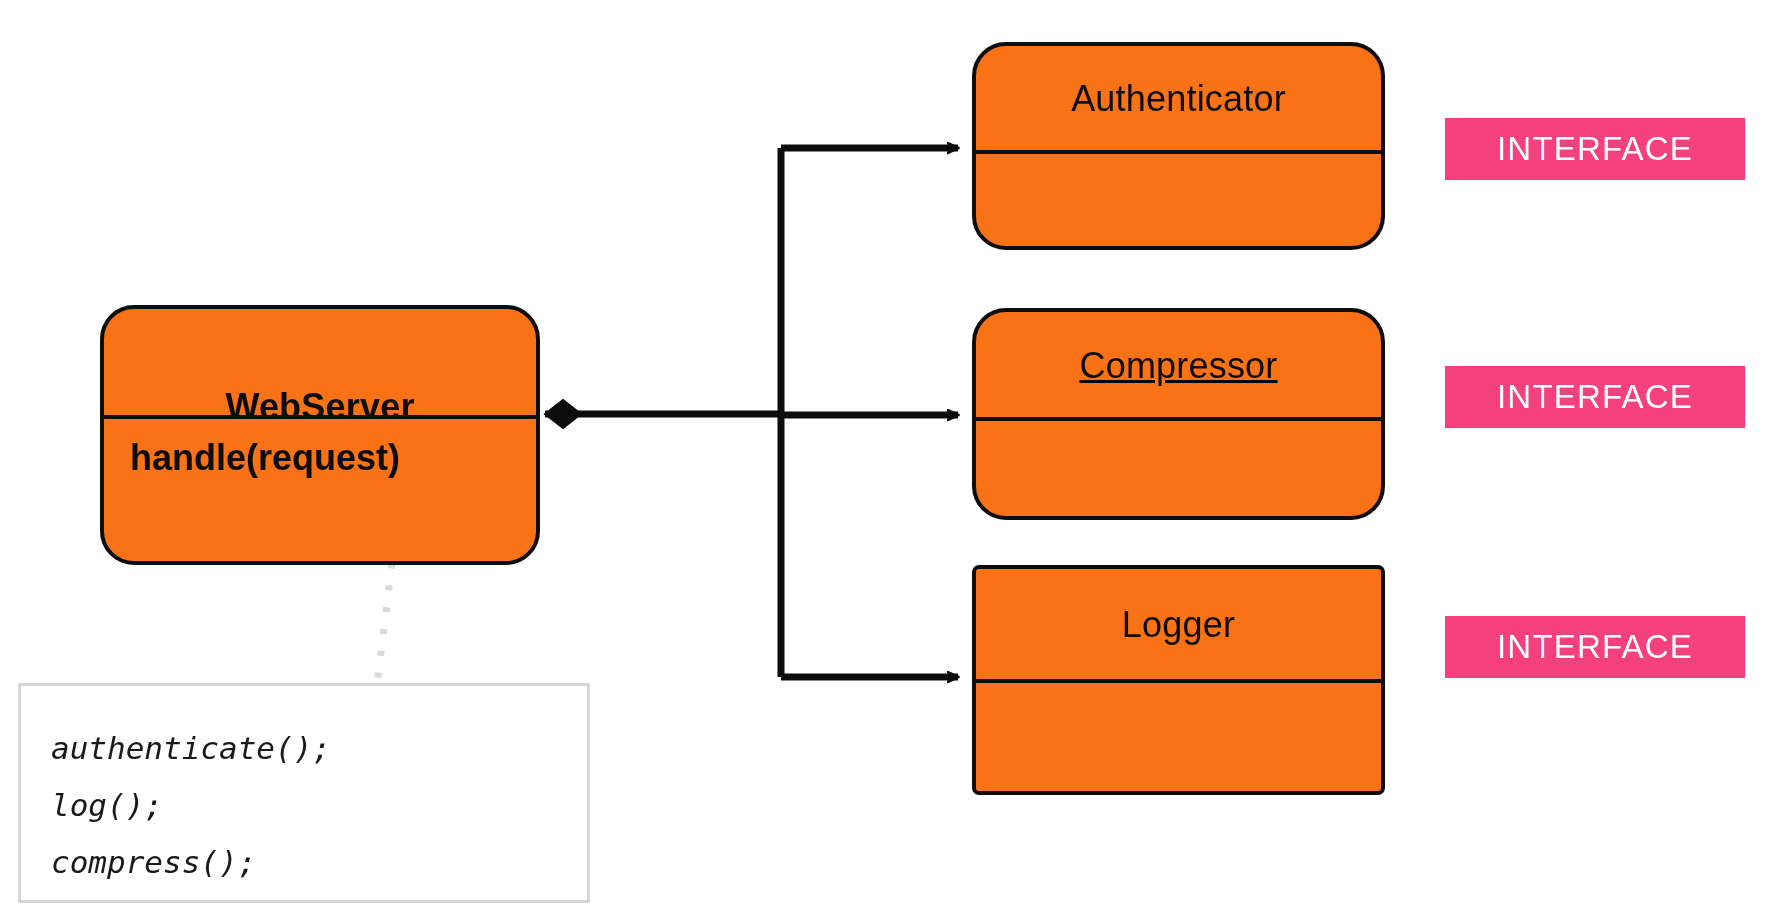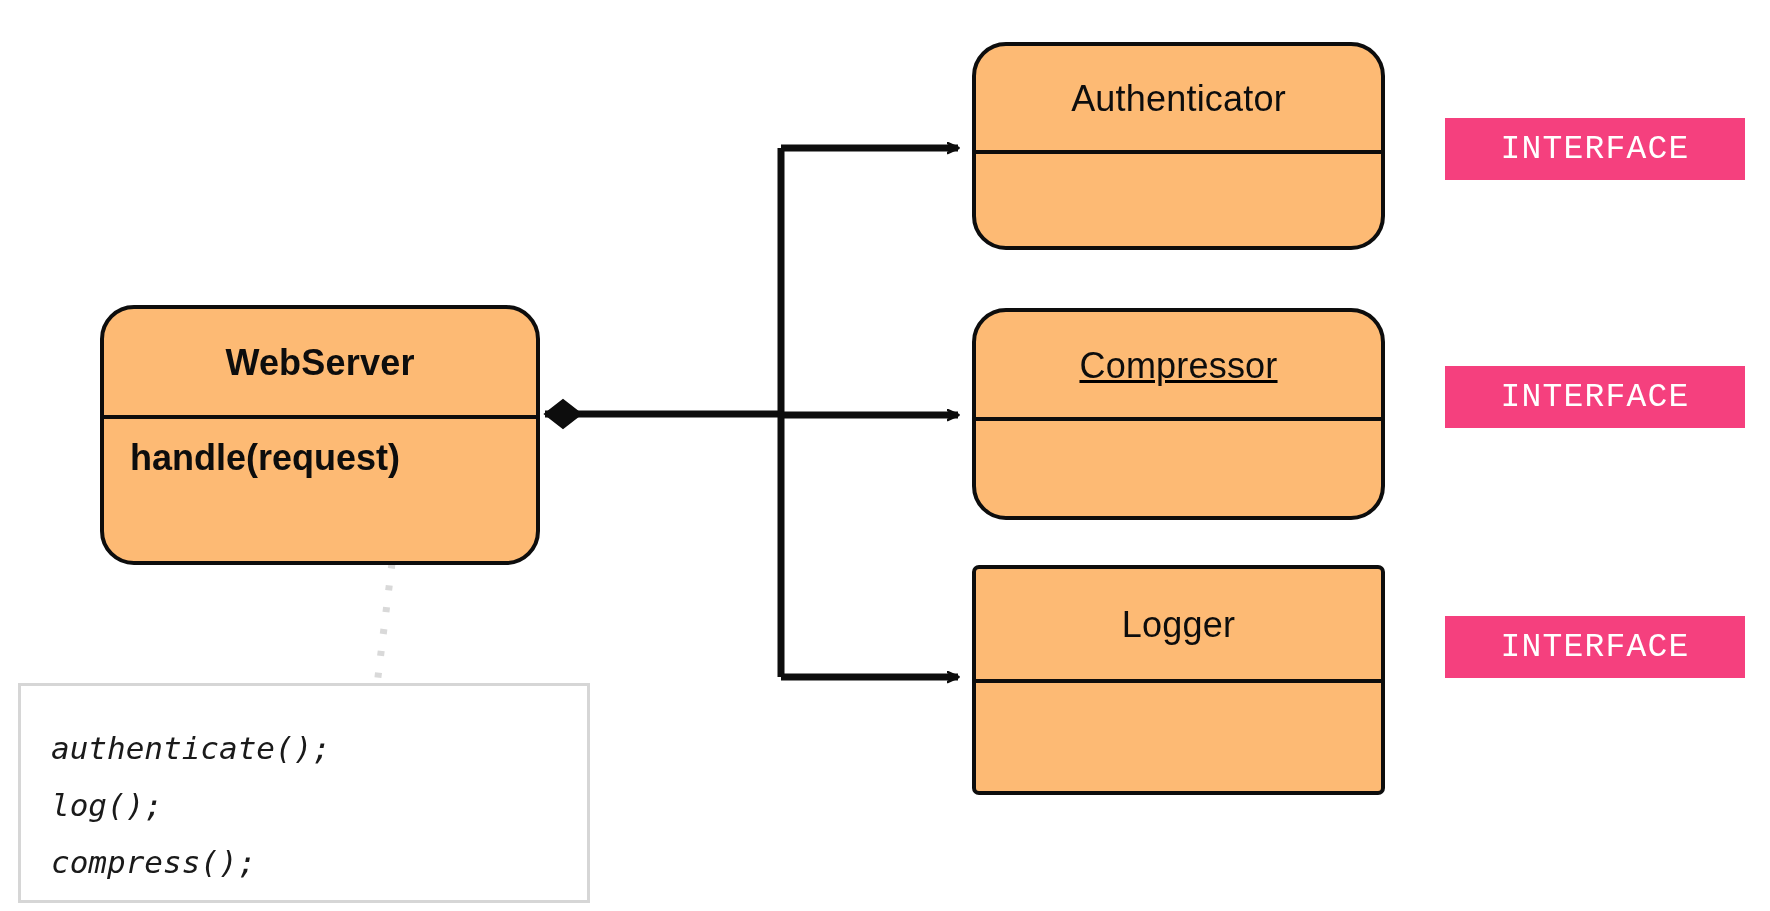--- a/index.html
+++ b/index.html
@@ -16,21 +16,21 @@
     height: 911px;
     background: #ffffff;
     overflow: hidden;
   }
   
   .uml-box {
     position: absolute;
     box-sizing: border-box;
     border: 4px solid #0d0d0d;
     border-radius: 34px;
-    background: #fdba74;
+    background: #f97316;
     padding-left: 12px;
   }
   .uml-title-row {
     position: absolute;
     left: 0;
     right: 0;
     top: 0;
     display: flex;
     align-items: center;
     justify-content: center;
@@ -71,21 +71,20 @@
   
   .badge {
     position: absolute;
     display: flex;
     align-items: center;
     justify-content: center;
     color: #ffffff;
     font-size: 33px;
     letter-spacing: 1.2px;
     box-sizing: border-box;
-    font-family: Liberation Mono, monospace;
   }
 
   
   #connectors {
     position: absolute;
     left: 0;
     top: 0;
     width: 1770px;
     height: 911px;
     pointer-events: none;
@@ -129,21 +128,21 @@
     <path d="M 781 415 L 958 415" fill="none" stroke="#0d0d0d" stroke-width="7" marker-end="url(#openArrow)"></path>
 
     <path d="M 781 677 L 958 677" fill="none" stroke="#0d0d0d" stroke-width="7" marker-end="url(#openArrow)"></path>
 
     <polygon points="545,414 563,400 581,414 563,428" fill="#0d0d0d" stroke="#0d0d0d" stroke-width="2"></polygon>
 
     <path d="M 400 498 L 377 685" fill="none" stroke="#d9d9d9" stroke-width="7" stroke-linecap="butt" stroke-dasharray="5 17"></path>
   </svg>
 
   <div class="uml-box" style="left:100px; top:305px; width:440px; height:260px;">
-    <div class="uml-title-row" style="height:108px;">
+    <div class="uml-title-row" style="height:108px;margin-top:44px;">
       <span class="uml-title bold">WebServer</span>
     </div>
     <div class="uml-divider" style="top:106px;"></div>
     <div class="uml-member-row" style="top:112px; height:146px;">
       <span class="uml-member">handle(request)</span>
     </div>
   </div>
 
   <div class="uml-box" style="left:972px; top:42px; width:413px; height:208px;">
     <div class="uml-title-row" style="height:106px;">

